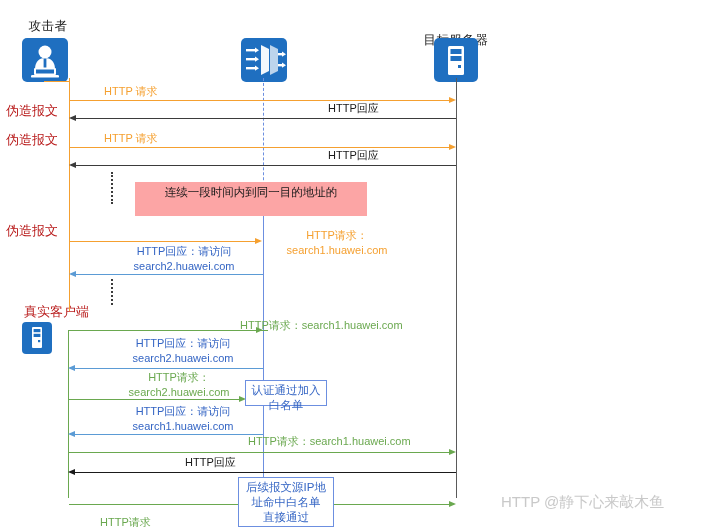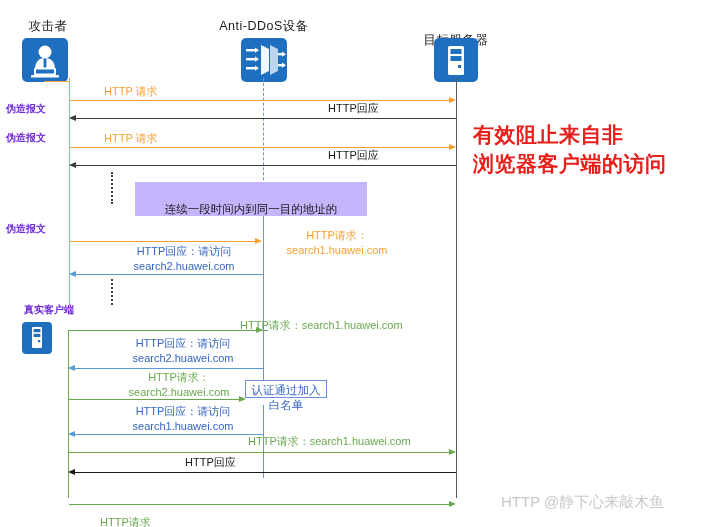--- a/index.html
+++ b/index.html
@@ -57,39 +57,38 @@
     position: absolute;
     font-size: 11px;
     white-space: nowrap;
     line-height: 14px;
   }
   .caption.center { text-align: center; }
 
   
   .side-note {
     position: absolute;
-    font-size: 10px;
-    color: #6d28d9;
-    white-space: nowrap;
-    font-weight: bold;
+    font-size: 13px;
+    color: #b91c1c;
+    white-space: nowrap;
   }
 
   
   .note-box {
     position: absolute;
     box-sizing: border-box;
     font-size: 11.5px;
     line-height: 15px;
     text-align: center;
     color: #3465C4;
   }
   .note-filled {
-    background: #c4b5fd;
+    background: #fca5a5;
     color: #1a1a1a;
-    padding-top: 20px;
+    padding-top: 3px;
   }
   .note-outline {
     background: #ffffff;
     border: 1.2px solid #6C8FE0;
     padding-top: 2px;
   }
 
   
   .vdots {
     position: absolute;
@@ -128,21 +127,20 @@
     <svg width="46" height="44" viewBox="0 0 46 44">
       <circle cx="23" cy="14" r="6.5" fill="#ffffff"></circle>
       <path d="M13 31 C13 23 18 20 23 20 C28 20 33 23 33 31 Z" fill="#ffffff"></path>
       <rect x="21.6" y="20.5" width="2.8" height="9" fill="#1F6FC0"></rect>
       <rect x="12" y="30" width="22" height="7" rx="1" fill="#ffffff"></rect>
       <rect x="14" y="31.5" width="18" height="4" fill="#1F6FC0"></rect>
       <rect x="9" y="37" width="28" height="2.6" rx="1.2" fill="#ffffff"></rect>
     </svg>
   </div>
 
-  <div class="actor-label" style="left:212px; top:18px; width:104px;">Anti-DDoS设备</div>
   <div class="actor-icon" style="left:241px; top:38px; width:46px; height:44px;">
     <svg width="46" height="44" viewBox="0 0 46 44">
       <g fill="#ffffff">
         <rect x="5" y="11" width="9" height="2.4"></rect>
           <polygon points="14,9.6 18,12.2 14,14.8"></polygon>
         <rect x="5" y="20" width="9" height="2.4"></rect>
           <polygon points="14,18.6 18,21.2 14,23.8"></polygon>
         <rect x="5" y="29" width="9" height="2.4"></rect>
           <polygon points="14,27.6 18,30.2 14,32.8"></polygon>
       </g>
@@ -239,21 +237,21 @@
   <div class="caption center" style="left:100px; top:336px; width:166px; color:#3465C4;">HTTP回应：请访问</div>
   <div class="caption center" style="left:100px; top:351px; width:166px; color:#3465C4;">search2.huawei.com</div>
   <div class="arrow-line" style="left:73px; top:368px; width:190px; border-top-color:#5B9BD5;"></div>
   <div class="arrow-head left" style="left:68px; top:364.6px; border-right-color:#5B9BD5;"></div>
 
   <div class="caption center" style="left:96px; top:370px; width:166px; color:#6AA84F;">HTTP请求：</div>
   <div class="caption center" style="left:96px; top:385px; width:166px; color:#6AA84F;">search2.huawei.com</div>
   <div class="arrow-line" style="left:69px; top:399px; width:173px; border-top-color:#6AA84F;"></div>
   <div class="arrow-head right" style="left:239px; top:395.6px; border-left-color:#6AA84F;"></div>
 
-  <div class="note-box note-outline" style="left:245px; top:380px; width:82px; height:18px;">
+  <div class="note-box note-outline" style="left:245px; top:380px; width:82px; height:26px;">
     <div>认证通过加入</div>
     <div>白名单</div>
   </div>
 
   <div class="caption center" style="left:100px; top:404px; width:166px; color:#3465C4;">HTTP回应：请访问</div>
   <div class="caption center" style="left:100px; top:419px; width:166px; color:#3465C4;">search1.huawei.com</div>
   <div class="arrow-line" style="left:73px; top:434px; width:190px; border-top-color:#5B9BD5;"></div>
   <div class="arrow-head left" style="left:68px; top:430.6px; border-right-color:#5B9BD5;"></div>
 
   <div class="caption" style="left:248px; top:434px; color:#6AA84F;">HTTP请求：search1.huawei.com</div>
@@ -261,21 +259,22 @@
   <div class="arrow-head right" style="left:449px; top:448.6px; border-left-color:#6AA84F;"></div>
 
   <div class="caption" style="left:185px; top:455px; color:#1a1a1a;">HTTP回应</div>
   <div class="arrow-line" style="left:73px; top:472px; width:383px; border-top-color:#1a1a1a;"></div>
   <div class="arrow-head left" style="left:68px; top:468.6px; border-right-color:#1a1a1a;"></div>
 
   <div class="caption" style="left:100px; top:515px; color:#6AA84F;">HTTP请求</div>
   <div class="arrow-line" style="left:69px; top:504px; width:384px; border-top-color:#6AA84F;"></div>
   <div class="arrow-head right" style="left:449px; top:500.6px; border-left-color:#6AA84F;"></div>
 
-
-  <div class="red-callout" style="left:473px; top:120px;">
-    <div>有效阻止来自非</div>
-    <div>浏览器客户端的访问</div>
-  </div>
+  <div class="note-box note-outline" style="left:238px; top:477px; width:96px; height:50px;">
+    <div>后续报文源IP地</div>
+    <div>址命中白名单</div>
+    <div>直接通过</div>
+  </div>
+
 
   <div class="watermark" style="left:501px; top:493px;">HTTP @静下心来敲木鱼</div>
 
 </div>
 
 </body></html>

